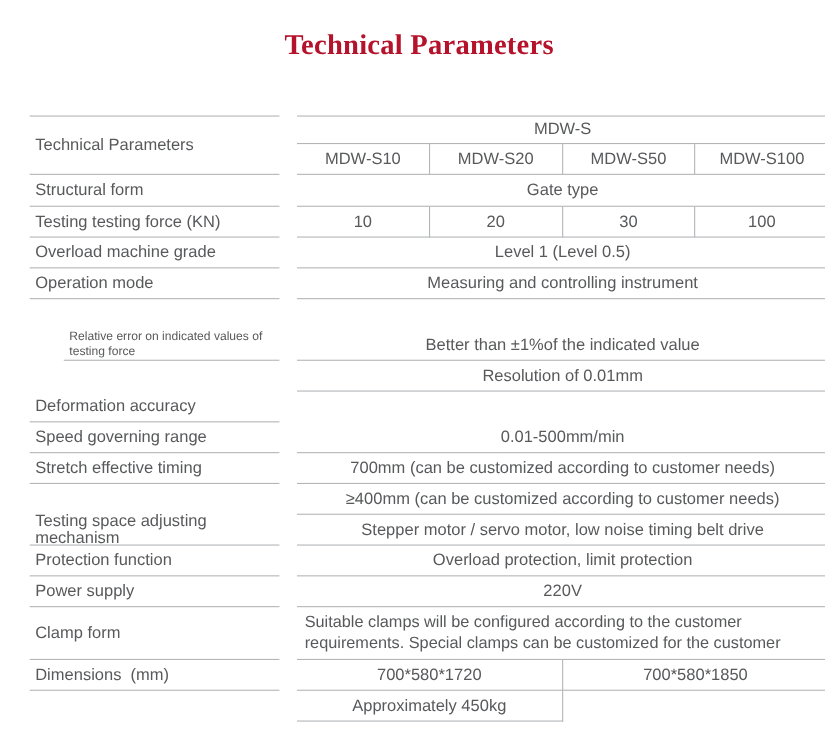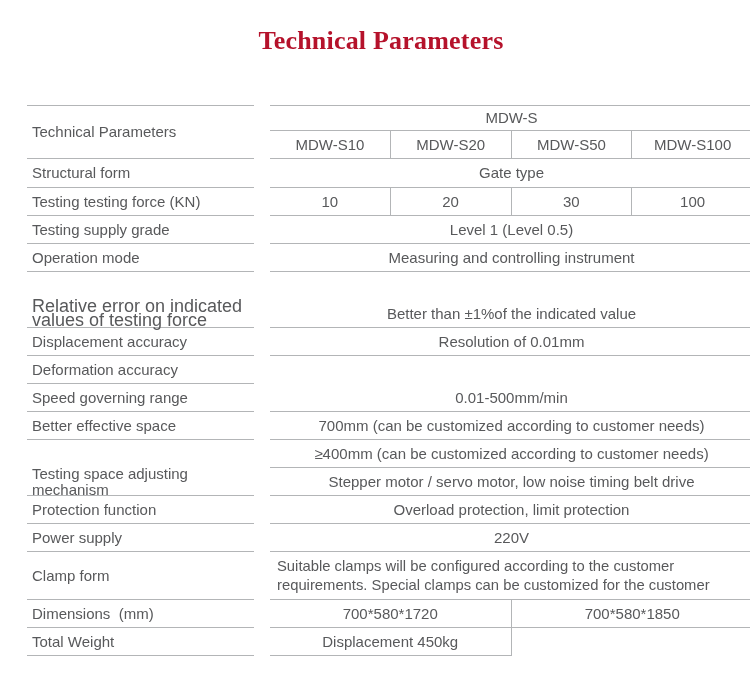--- a/index.html
+++ b/index.html
@@ -40,21 +40,21 @@
   }
   .label {
     justify-content:flex-start;
     text-align:left;
     padding-left:5px;
     padding-right:2px;
   }
   .bt { border-top:1px solid #b3b5b7; }
   .bb { border-bottom:1px solid #b3b5b7; }
   .br { border-right:1px solid #b3b5b7; }
-  .two-line { line-height:13.5px; font-size:18px; }
+  .two-line { line-height:13.5px; font-size:11px;margin-left:31px; }
   .left-text {
     justify-content:flex-start;
     text-align:left;
     padding-left:7px;
     line-height:19px;
     font-size:14.8px;
   }
 </style>
 </head>
 <body>
@@ -72,55 +72,53 @@
 
   <div class="cell label bb" style="grid-area:3/1/4/2">Structural form</div>
   <div class="cell bb" style="grid-area:3/3/4/7">Gate type</div>
 
   <div class="cell label bb" style="grid-area:4/1/5/2">Testing testing force (KN)</div>
   <div class="cell bb br" style="grid-area:4/3/5/4">10</div>
   <div class="cell bb br" style="grid-area:4/4/5/5">20</div>
   <div class="cell bb br" style="grid-area:4/5/5/6">30</div>
   <div class="cell bb" style="grid-area:4/6/5/7">100</div>
 
-  <div class="cell label bb" style="grid-area:5/1/6/2">Testing supply grade</div>
+  <div class="cell label bb" style="grid-area:5/1/6/2">Overload machine grade</div>
   <div class="cell bb" style="grid-area:5/3/6/7">Level 1 (Level 0.5)</div>
 
   <div class="cell label bb" style="grid-area:6/1/7/2">Operation mode</div>
   <div class="cell bb" style="grid-area:6/3/7/7">Measuring and controlling instrument</div>
 
 
   <div class="cell label bb two-line" style="grid-area:8/1/9/2">Relative error on indicated values of testing force</div>
   <div class="cell bb" style="grid-area:8/3/9/7">Better than ±1%of the indicated value</div>
 
-  <div class="cell label bb" style="grid-area:9/1/10/2">Displacement accuracy</div>
   <div class="cell bb" style="grid-area:9/3/10/7">Resolution of 0.01mm</div>
 
   <div class="cell label bb" style="grid-area:10/1/11/2">Deformation accuracy</div>
 
   <div class="cell label bb" style="grid-area:11/1/12/2">Speed governing range</div>
   <div class="cell bb" style="grid-area:11/3/12/7">0.01-500mm/min</div>
 
-  <div class="cell label bb" style="grid-area:12/1/13/2">Better effective space</div>
+  <div class="cell label bb" style="grid-area:12/1/13/2">Stretch effective timing</div>
   <div class="cell bb" style="grid-area:12/3/13/7">700mm (can be customized according to customer needs)</div>
 
   <div class="cell bb" style="grid-area:13/3/14/7">≥400mm (can be customized according to customer needs)</div>
 
   <div class="cell label bb" style="grid-area:14/1/15/2">Testing space adjusting mechanism</div>
   <div class="cell bb" style="grid-area:14/3/15/7">Stepper motor / servo motor, low noise timing belt drive</div>
 
   <div class="cell label bb" style="grid-area:15/1/16/2">Protection function</div>
   <div class="cell label bb" style="grid-area:16/1/17/2">Power supply</div>
 
   <div class="cell bb" style="grid-area:15/3/16/7">Overload protection, limit protection</div>
   <div class="cell bb" style="grid-area:16/3/17/7">220V</div>
 
   <div class="cell bb left-text" style="grid-area:17/3/18/7">Suitable clamps will be configured according to the customer requirements. Special clamps can be customized for the customer</div>
   <div class="cell label bb" style="grid-area:17/1/18/2">Clamp form</div>
 
   <div class="cell label bb" style="grid-area:18/1/19/2">Dimensions&nbsp; (mm)</div>
   <div class="cell bb br" style="grid-area:18/3/19/5">700*580*1720</div>
   <div class="cell bb" style="grid-area:18/5/19/7">700*580*1850</div>
 
-  <div class="cell label bb" style="grid-area:19/1/20/2">Total Weight</div>
-  <div class="cell bb br" style="grid-area:19/3/20/5">Displacement 450kg</div>
+  <div class="cell bb br" style="grid-area:19/3/20/5">Approximately 450kg</div>
 
 </div>
 
 </body></html>

